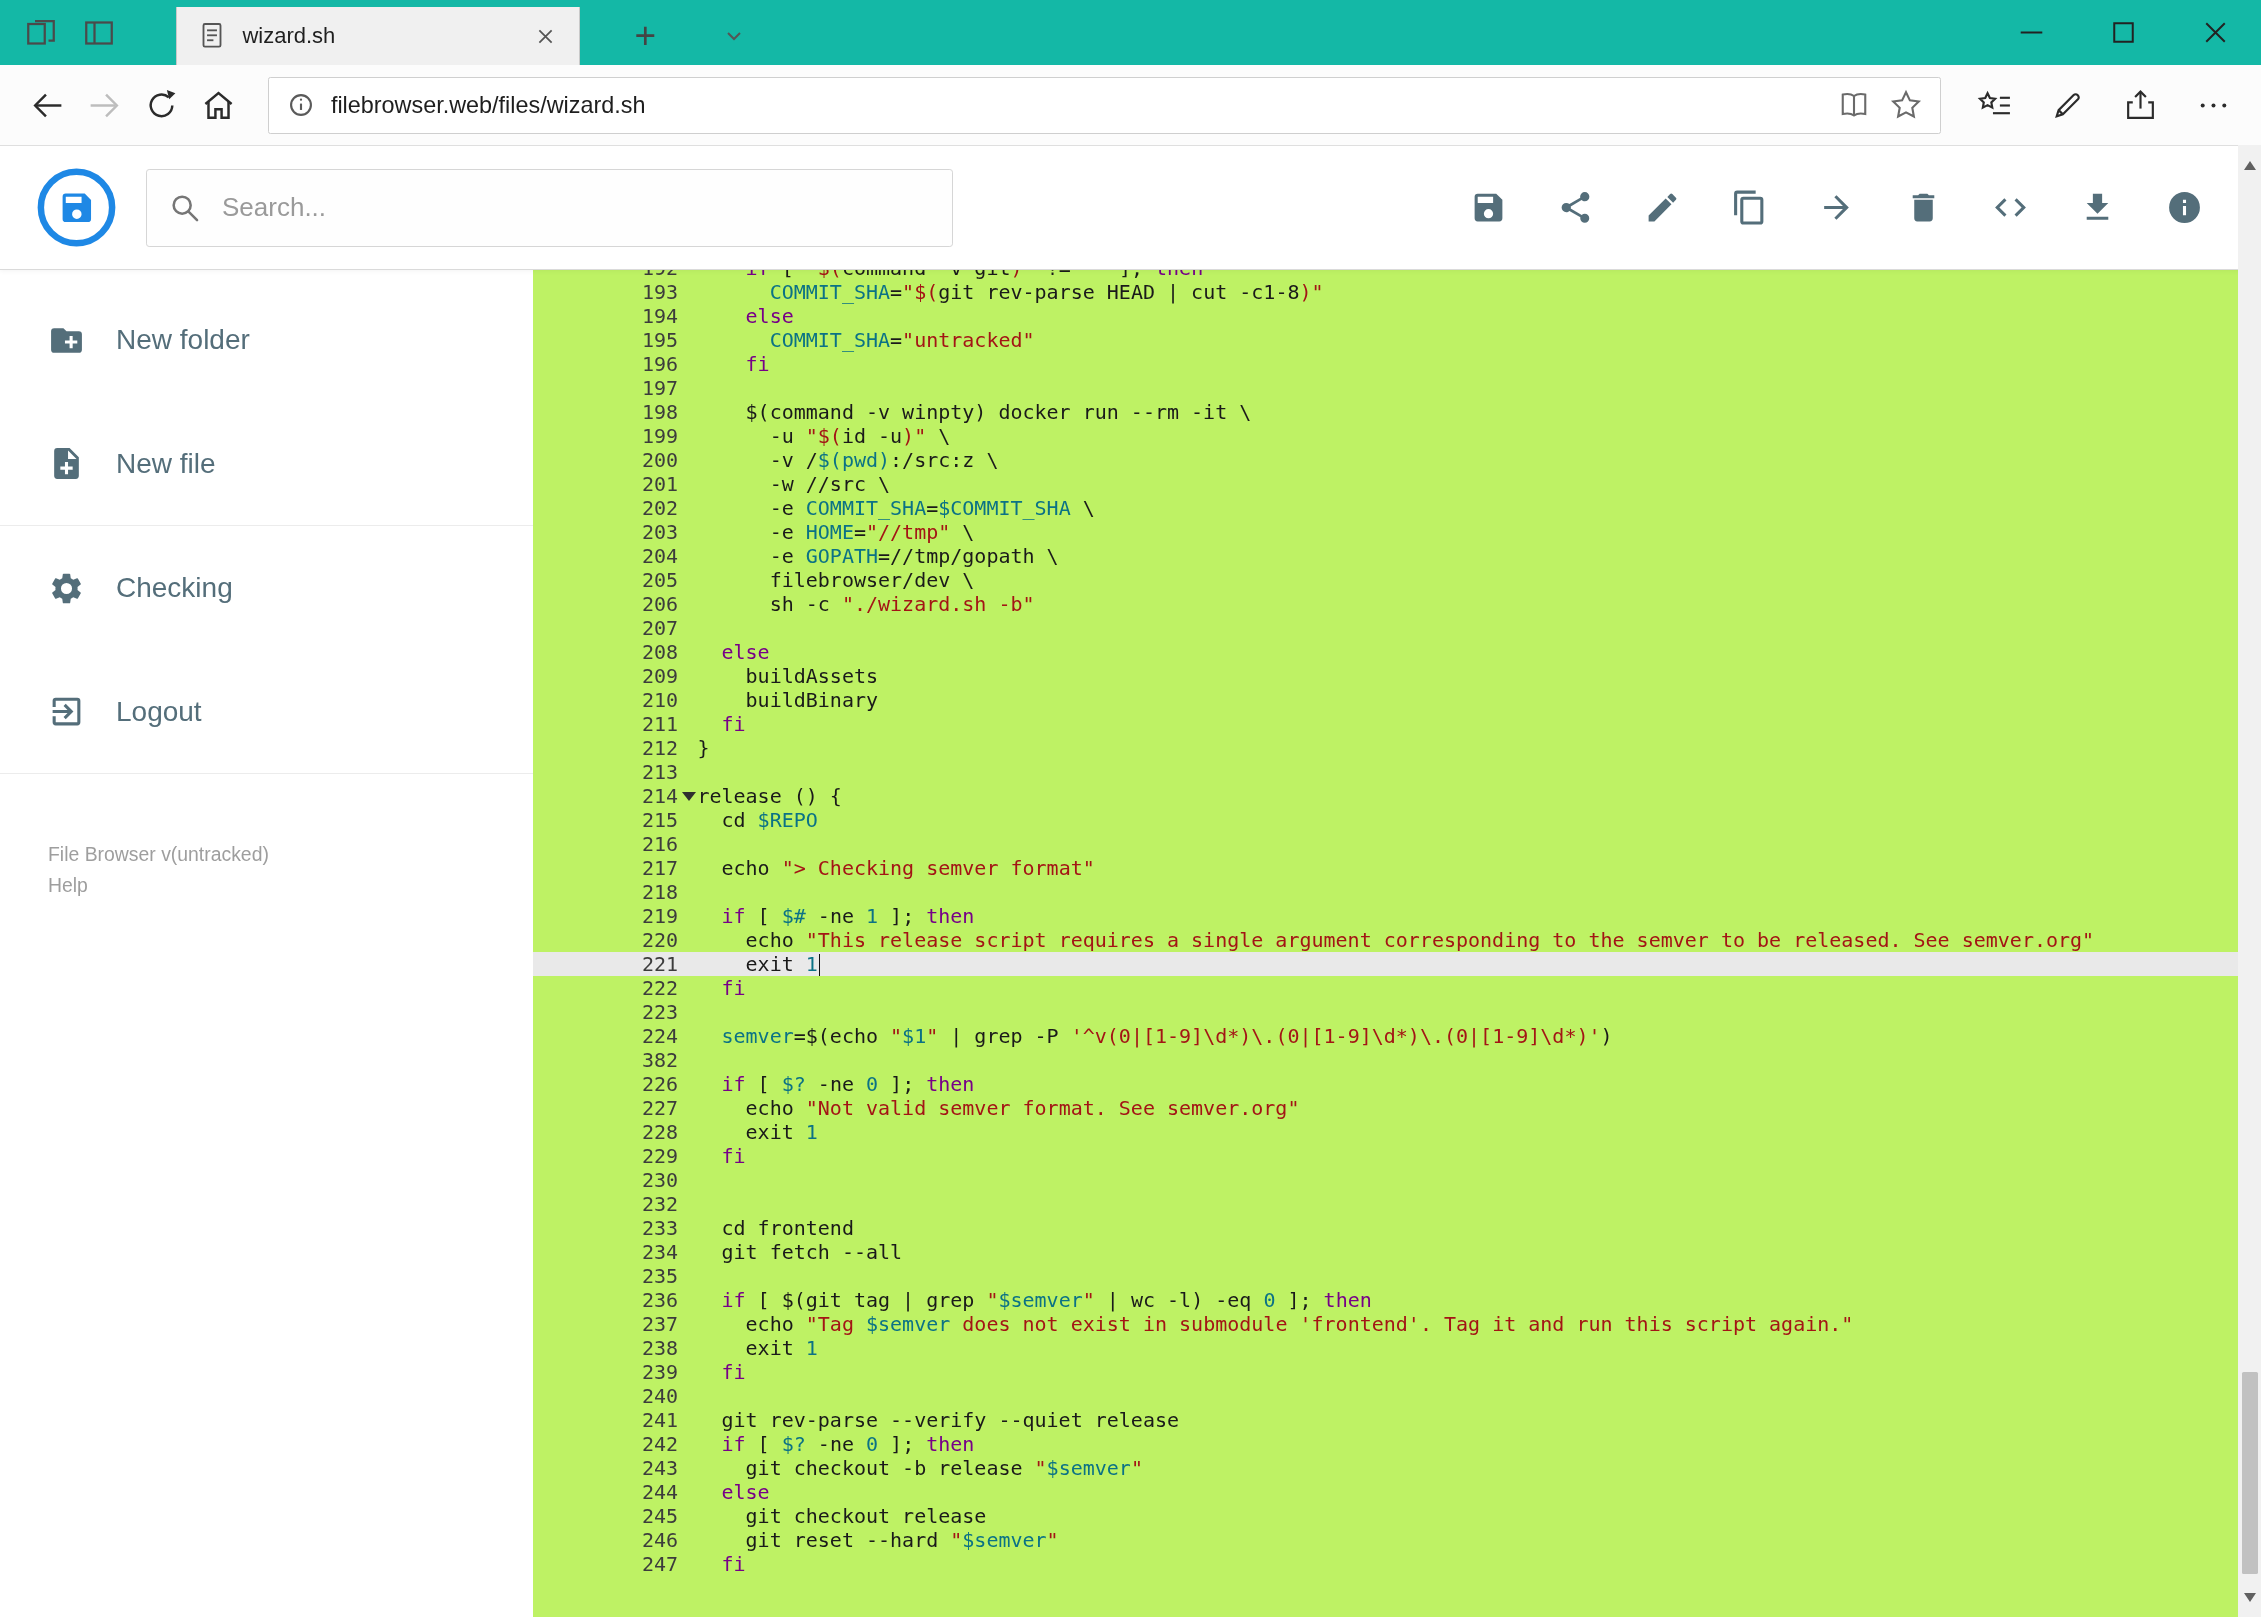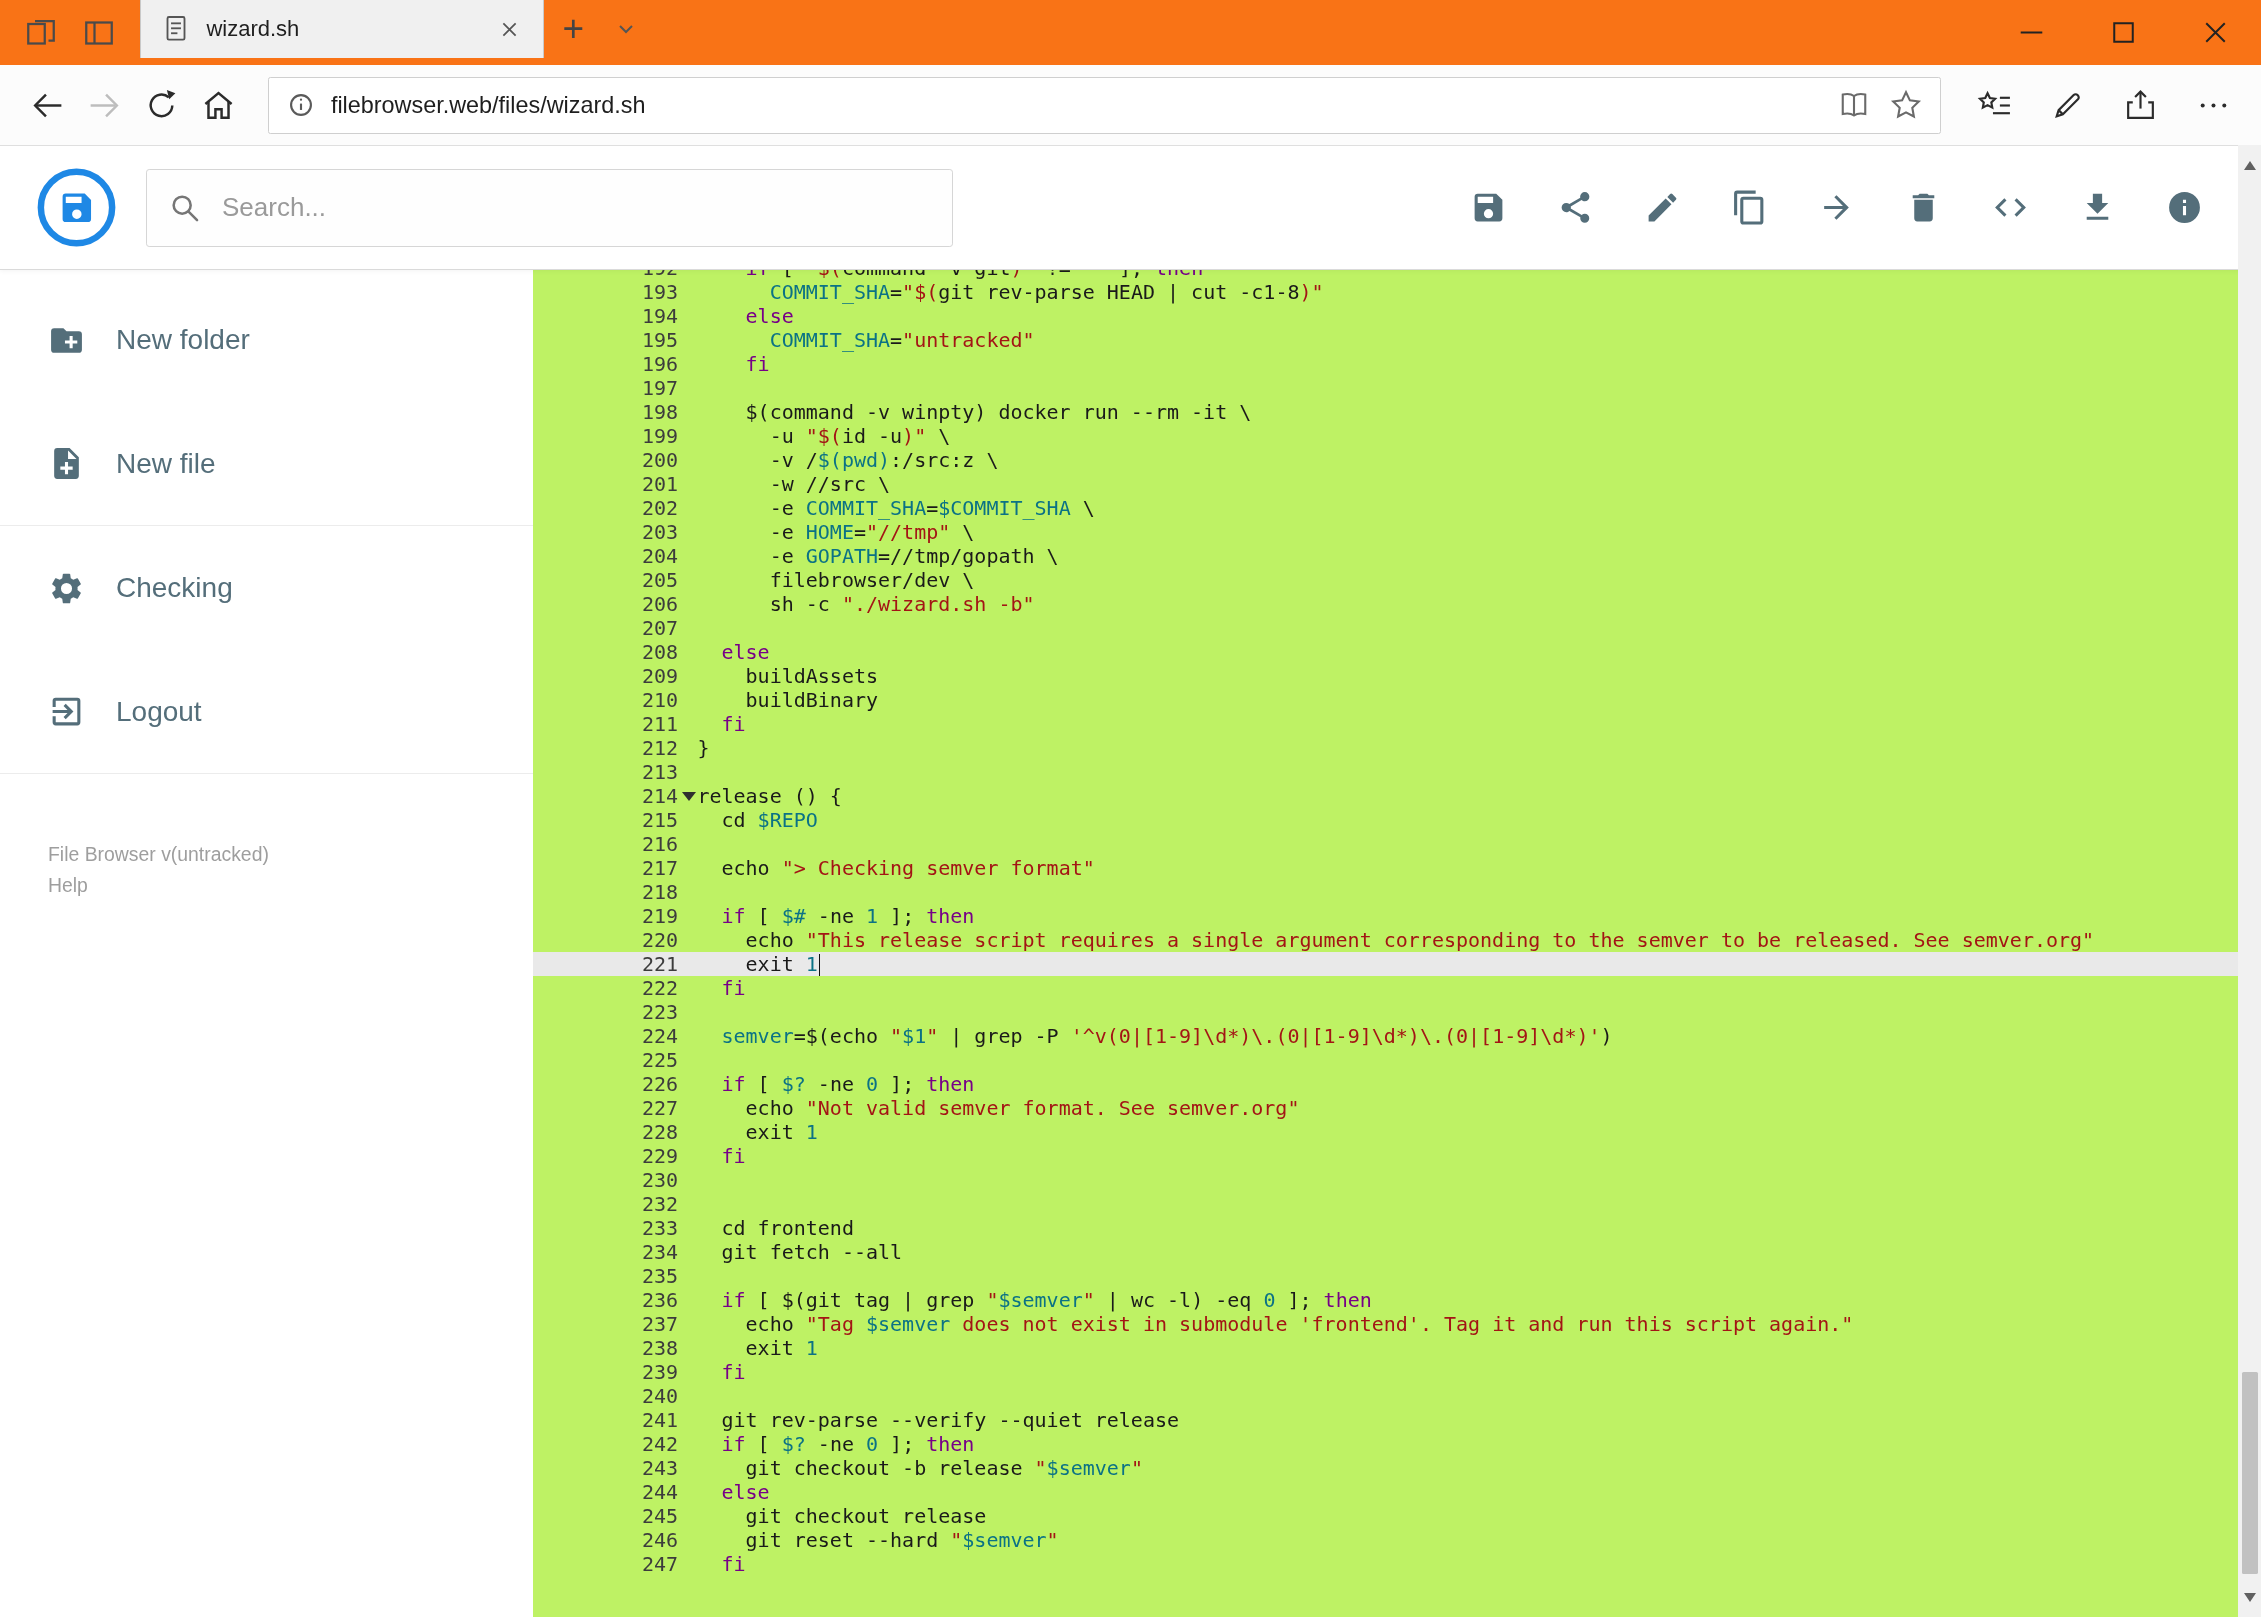--- a/index.html
+++ b/index.html
@@ -5,21 +5,21 @@
   html,body{margin:0;padding:0;}
   body{
     width:2261px;height:1617px;overflow:hidden;background:#fff;
     font-family:"Liberation Sans", sans-serif;
     -webkit-font-smoothing:antialiased;
   }
   .window{width:100%;height:100%;display:flex;flex-direction:column;}
 
   
   .tabstrip{
-    height:65px;flex:0 0 65px;background:#f97316;display:flex;
+    height:65px;flex:0 0 65px;background:#14b8a6;display:flex;align-items:flex-end;gap:36px;
   }
   .strip-icons{display:flex;align-items:center;height:65px;margin-left:18px;gap:13px;}
   .strip-btn{width:45px;height:45px;border:none;background:transparent;color:#4a4a4a;display:flex;align-items:center;justify-content:center;padding:0;}
   .tab{
     width:404px;height:58px;background:#f0f0f0;display:flex;align-items:center;
     padding:0 18px;margin-left:19.4px;border-left:0.8px solid #c9c9c9;border-right:0.8px solid #c9c9c9;box-sizing:border-box;
   }
   .favicon{width:34px;height:34px;color:#555;flex:0 0 auto;margin-right:13px;}
   .tab-title{flex:1;font-size:22px;color:#1f1f1f;white-space:nowrap;overflow:hidden;}
   .tab-close{width:32px;height:32px;color:#555;display:flex;align-items:center;justify-content:center;}
@@ -396,21 +396,21 @@
             <div class="code-line"><span class="gutter-num">215</span><span class="code-text"><span class="tok-p">  cd </span><span class="tok-v">$REPO</span></span></div>
             <div class="code-line"><span class="gutter-num">216</span><span class="code-text"></span></div>
             <div class="code-line"><span class="gutter-num">217</span><span class="code-text"><span class="tok-p">  echo </span><span class="tok-s">"&gt; Checking semver format"</span></span></div>
             <div class="code-line"><span class="gutter-num">218</span><span class="code-text"></span></div>
             <div class="code-line"><span class="gutter-num">219</span><span class="code-text"><span class="tok-p">  </span><span class="tok-k">if</span><span class="tok-p"> [ </span><span class="tok-v">$#</span><span class="tok-p"> -ne </span><span class="tok-n">1</span><span class="tok-p"> ]; </span><span class="tok-k">then</span></span></div>
             <div class="code-line"><span class="gutter-num">220</span><span class="code-text"><span class="tok-p">    echo </span><span class="tok-s">"This release script requires a single argument corresponding to the semver to be released. See semver.org"</span></span></div>
             <div class="code-line active"><span class="gutter-num">221</span><span class="code-text"><span class="tok-p">    exit </span><span class="tok-n">1</span><span class="text-cursor"></span></span></div>
             <div class="code-line"><span class="gutter-num">222</span><span class="code-text"><span class="tok-p">  </span><span class="tok-k">fi</span></span></div>
             <div class="code-line"><span class="gutter-num">223</span><span class="code-text"></span></div>
             <div class="code-line"><span class="gutter-num">224</span><span class="code-text"><span class="tok-p">  </span><span class="tok-v">semver</span><span class="tok-p">=$(echo </span><span class="tok-s">"</span><span class="tok-v">$1</span><span class="tok-s">"</span><span class="tok-p"> | grep -P </span><span class="tok-s">'^v(0|[1-9]\d*)\.(0|[1-9]\d*)\.(0|[1-9]\d*)'</span><span class="tok-p">)</span></span></div>
-            <div class="code-line"><span class="gutter-num">225</span><span class="code-text"></span></div>
+            <div class="code-line"><span class="gutter-num">382</span><span class="code-text"></span></div>
             <div class="code-line"><span class="gutter-num">226</span><span class="code-text"><span class="tok-p">  </span><span class="tok-k">if</span><span class="tok-p"> [ </span><span class="tok-v">$?</span><span class="tok-p"> -ne </span><span class="tok-n">0</span><span class="tok-p"> ]; </span><span class="tok-k">then</span></span></div>
             <div class="code-line"><span class="gutter-num">227</span><span class="code-text"><span class="tok-p">    echo </span><span class="tok-s">"Not valid semver format. See semver.org"</span></span></div>
             <div class="code-line"><span class="gutter-num">228</span><span class="code-text"><span class="tok-p">    exit </span><span class="tok-n">1</span></span></div>
             <div class="code-line"><span class="gutter-num">229</span><span class="code-text"><span class="tok-p">  </span><span class="tok-k">fi</span></span></div>
             <div class="code-line"><span class="gutter-num">230</span><span class="code-text"></span></div>
             <div class="code-line"><span class="gutter-num">232</span><span class="code-text"></span></div>
             <div class="code-line"><span class="gutter-num">233</span><span class="code-text"><span class="tok-p">  cd frontend</span></span></div>
             <div class="code-line"><span class="gutter-num">234</span><span class="code-text"><span class="tok-p">  git fetch --all</span></span></div>
             <div class="code-line"><span class="gutter-num">235</span><span class="code-text"></span></div>
             <div class="code-line"><span class="gutter-num">236</span><span class="code-text"><span class="tok-p">  </span><span class="tok-k">if</span><span class="tok-p"> [ $(git tag | grep </span><span class="tok-s">"</span><span class="tok-v">$semver</span><span class="tok-s">"</span><span class="tok-p"> | wc -l) -eq </span><span class="tok-n">0</span><span class="tok-p"> ]; </span><span class="tok-k">then</span></span></div>

